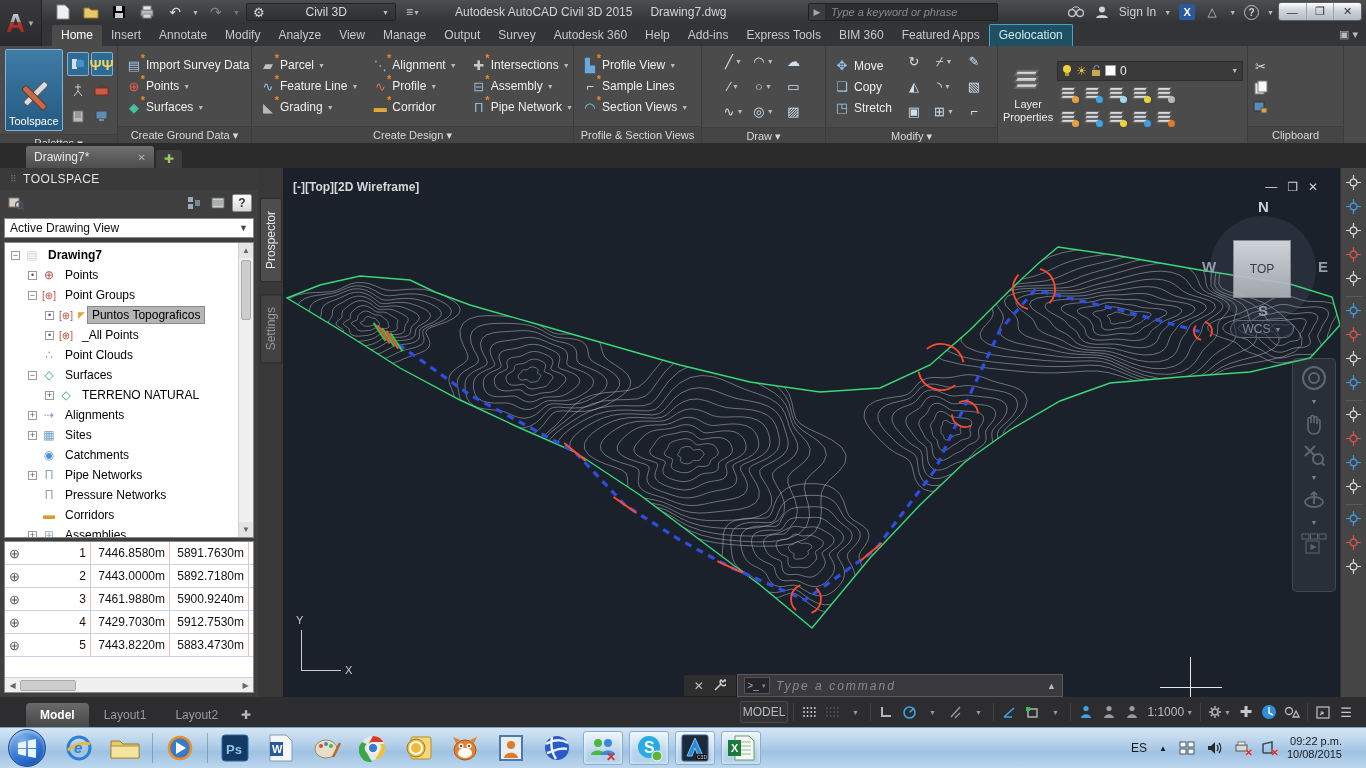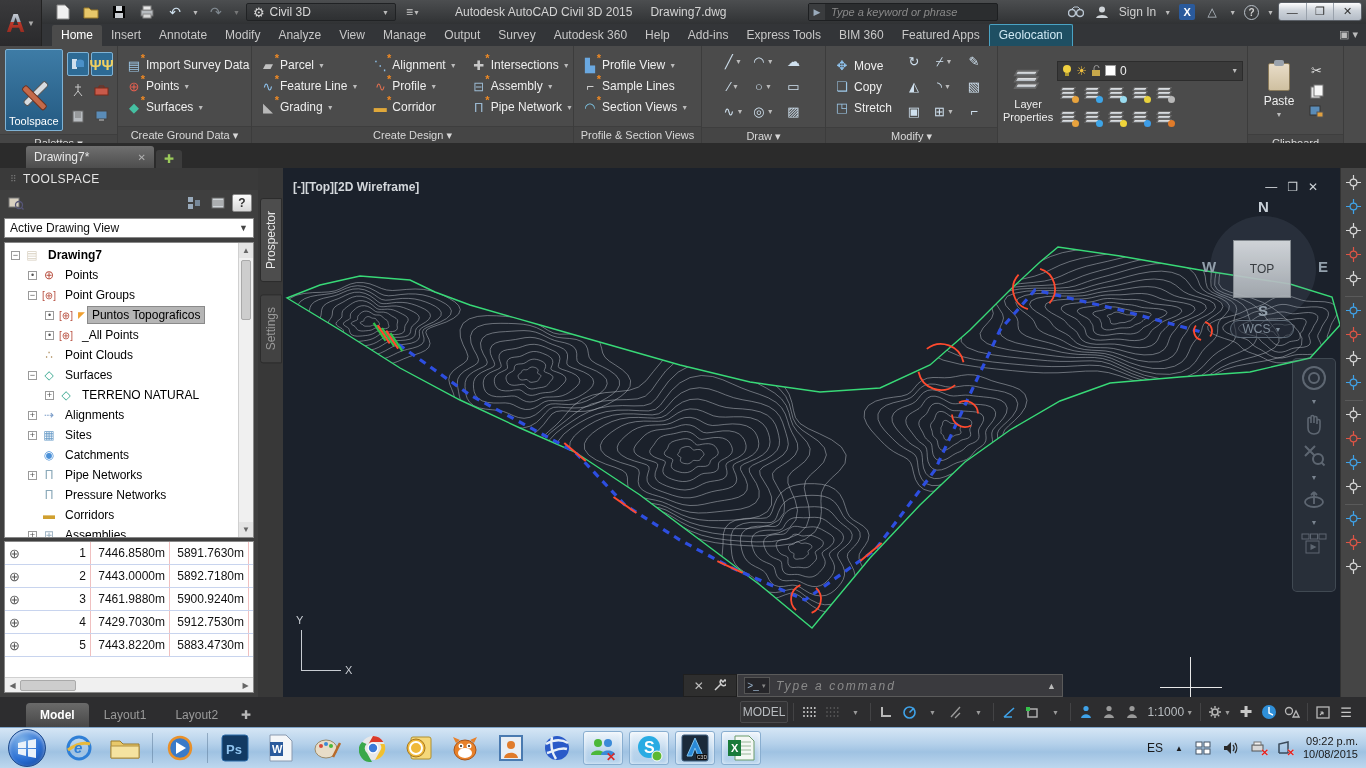--- a/index.html
+++ b/index.html
@@ -179,21 +179,21 @@
 
   
   #taskbar { position:absolute; left:0; top:727px; width:1366px; height:41px;
     background:linear-gradient(#d5e6f5,#b4d0ea 40%,#9fc2e2 60%,#bdd7ee); border-top:1px solid #7fa4c8; display:flex; align-items:center; }
   #orb { width:38px; height:38px; margin:0 10px 0 8px; border-radius:50%;
     background:radial-gradient(circle at 35% 30%, #7fb3e8, #2a6fd4 55%, #0c3a8c); border:1px solid #1d4a8c;
     display:flex; align-items:center; justify-content:center; box-shadow:inset 0 2px 4px rgba(255,255,255,.6); }
   .tb-app { width:40px; height:34px; margin:0 3px; display:flex; align-items:center; justify-content:center; border-radius:3px; }
   .tb-app.active { background:linear-gradient(rgba(255,255,255,.65),rgba(170,205,235,.45)); border:1px solid #89aed0; box-shadow:inset 0 0 4px rgba(255,255,255,.8); }
   .tb-sep { width:1px; height:30px; background:rgba(90,120,150,.5); margin:0 4px; }
-  #tray { margin-left:auto; display:flex; align-items:center; gap:12px; padding-right:8px; color:#1a1a1a; font-size:12px; }
+  #tray { margin-left:auto; display:flex; align-items:center; gap:12px; padding-right:24px; color:#1a1a1a; font-size:12px; }
   #clock { text-align:right; font-size:11px; line-height:13px; color:#1a1a1a; }
   .tray-ico { position:relative; display:flex; align-items:center; }
   .badge-x { position:absolute; right:-4px; bottom:-3px; color:#e02020; font-weight:bold; font-size:10px; text-shadow:0 0 1px #fff; }
 </style>
 </head>
 <body>
 
 <div id="app">
 
   <div id="titlebar">
@@ -225,21 +225,21 @@
             <rect x="4" y="1" width="8" height="4" fill="#e8e8e8" stroke="#888"></rect>
             <rect x="4" y="9" width="8" height="4" fill="#d8d8d8" stroke="#888"></rect>
           </svg>
         </span>
       <span class="qat-btn" style="color:#cfe0ee;font-size:14px;">↶</span>
       <span class="caret">▼</span>
       <span class="qat-btn dim" style="color:#cfe0ee;font-size:14px;">↷</span>
       <span class="caret dim">▼</span>
       <span id="workspace">
         <span class="gear">⚙</span>
-        <span style="flex:1;">Civil 3D</span>
+        <span style="flex:1;margin-left:36px;">Civil 3D</span>
         <span class="caret">▼</span>
       </span>
       <span class="qat-btn" style="color:#ccc;">≡<span class="caret">▼</span></span>
     </div>
     <div id="title-center">
       <span>Autodesk AutoCAD Civil 3D 2015</span>
       <span>Drawing7.dwg</span>
     </div>
     <div id="search">
       <span class="go">▶</span>
@@ -599,25 +599,20 @@
                   <b style="background:#e07b2a"></b>
                 </span>
               </span>
             </div>
         </div>
       </div>
     </div>
 
     <div class="panel" style="width:96px;">
       <div class="panel-body">
-        <div id="paste-btn">
-          <span class="clipb"></span>
-          <span>Paste</span>
-            <span class="caret">▼</span>
-        </div>
         <div class="clip-col">
           <span>✂</span>
           <svg width="14" height="15">
               <rect x="1" y="3" width="9" height="11" fill="#e8e8e8" stroke="#777"></rect>
               <rect x="4" y="1" width="9" height="11" fill="#f8f8f8" stroke="#777"></rect>
             </svg>
           <svg width="15" height="13">
               <rect x="1" y="1" width="10" height="9" fill="#5a8cb8" stroke="#333"></rect>
               <rect x="8" y="7" width="6" height="5" fill="#e0a040" stroke="#555"></rect>
             </svg>

